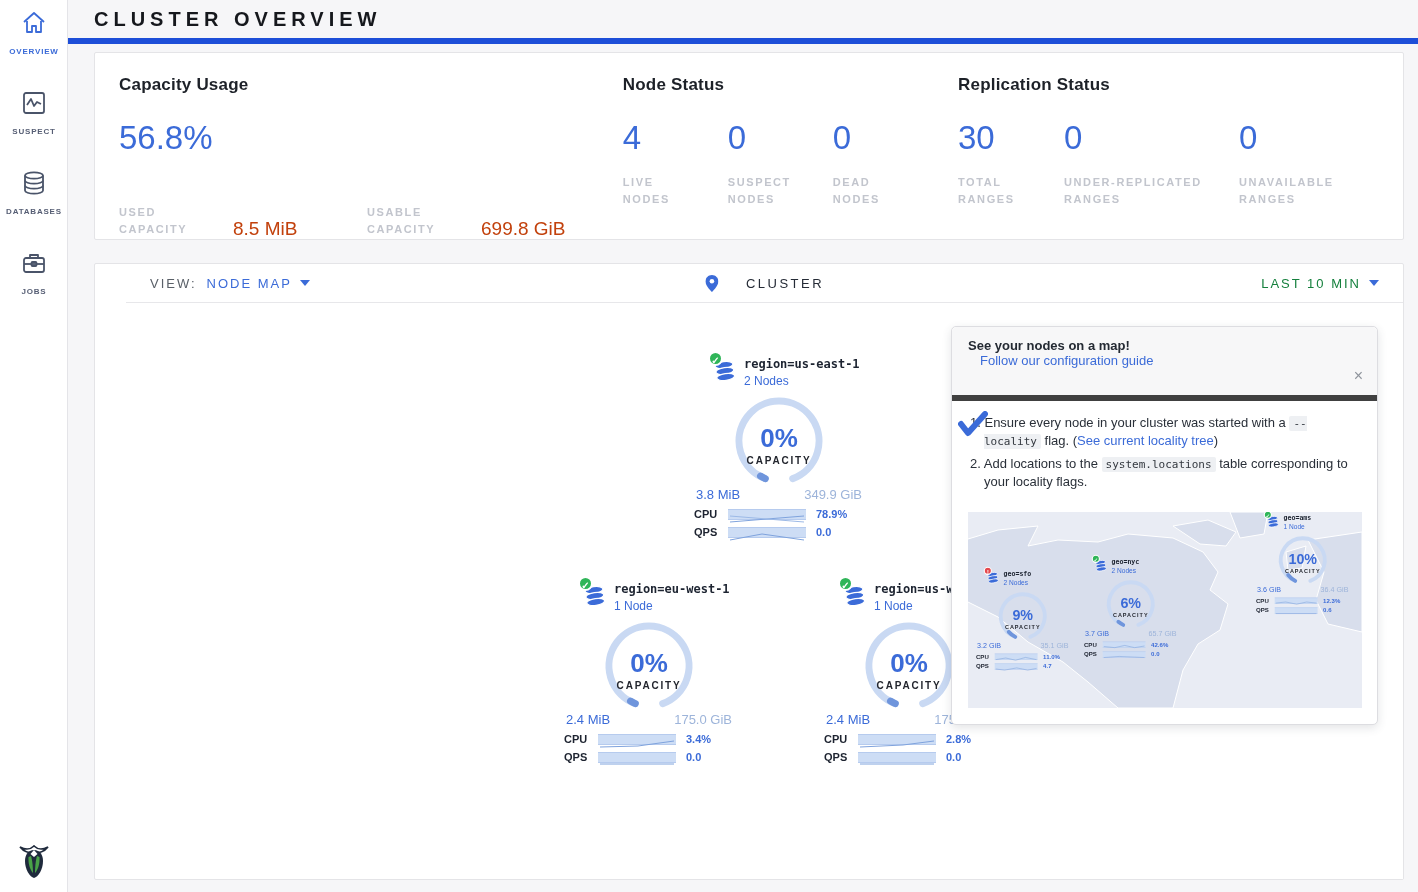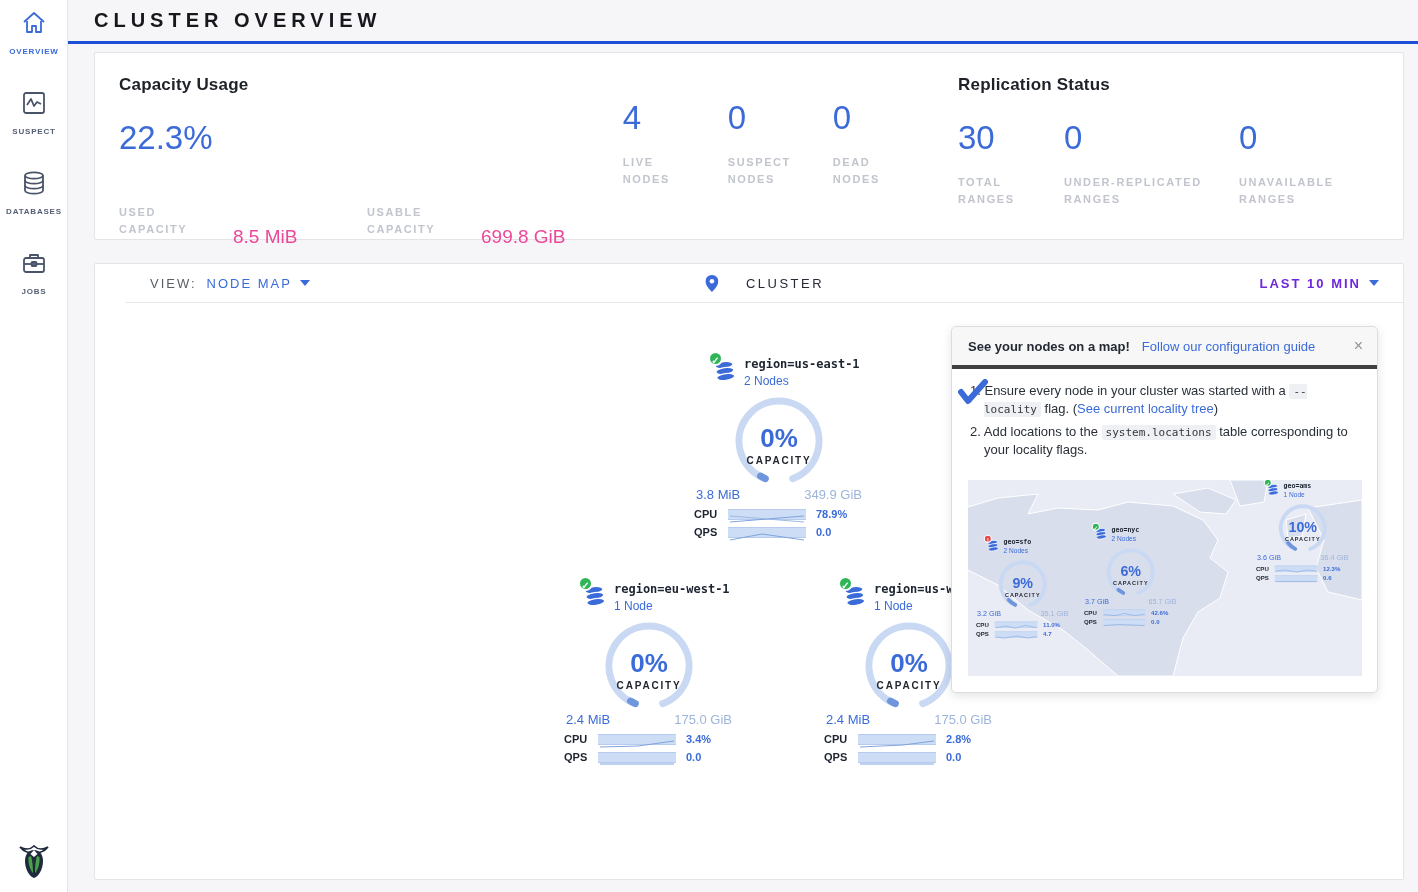--- a/index.html
+++ b/index.html
@@ -11,41 +11,41 @@
              border-right:1px solid #e4e4e8; z-index:50; }
   .side-item { width:68px; padding-top:10px; margin-bottom:24px; display:flex; flex-direction:column;
                align-items:center; cursor:pointer; }
   .side-item svg { width:26px; height:26px; }
   .side-label { margin-top:7px; font-size:8px; font-weight:700; letter-spacing:.8px; color:#565e74; }
   .side-item.active .side-label { color:#3b6bd8; }
   .side-logo { position:absolute; bottom:8px; left:50%; transform:translateX(-50%); }
 
   
   .main { margin-left:68px; }
-  .topbar { height:44px; border-bottom:3px solid #1d4ed8; display:flex; align-items:center; padding-left:26px; }
+  .topbar { height:44px; border-bottom:6px solid #1d4ed8; display:flex; align-items:center; padding-left:26px; }
   .page-title { font-size:20px; font-weight:700; letter-spacing:5px; color:#16181d; }
 
   .content { padding:8px 14px 0 26px; }
   .card { background:#fff; border:1px solid #e4e4e7; border-radius:2px;padding-left:31px; }
 
   
   .summary { height:188px; display:flex; padding:22px 24px 0 24px; margin-bottom:23px; }
   .sec-title { font-size:17px; font-weight:700; color:#1d2128; letter-spacing:.2px; }
   .cap-section { width:526px; }
   .cap-row { display:flex; margin-top:26px; }
   .big-num { font-size:33px; color:#3b6bd8; line-height:1; width:104px; }
   .cap-bar-wrap { position:relative; width:252px; margin-top:-2px; }
   .cap-bar { width:252px; height:22px; background:#e9eaef; position:relative; }
   .cap-bar-dark { position:absolute; right:0; top:0; width:38px; height:22px; background:#d5d7df; }
   .tick { position:absolute; top:26px; width:1px; height:5px; background:#9aa0a8; }
   .tick-label { position:absolute; top:33px; font-size:12px; color:#5f6570; white-space:nowrap; }
   .cap-metrics { display:flex; margin-top:46px; }
   .cap-metric { display:flex; align-items:flex-end; }
   .metric-label { font-size:11px; letter-spacing:1.6px; color:#c2c5cd; font-weight:600; line-height:1.55; text-transform:uppercase; }
-  .metric-value { font-size:19px; color:#ec4899; margin-left:30px; position:relative; top:10px;margin-top:16px; }
+  .metric-value { font-size:19px; color:#c2410c; margin-left:30px; position:relative; top:2px;margin-top:16px; }
   .status-section { width:350px; }
   .rep-section { flex:1; }
   .metric-cols { display:flex; margin-top:26px; }
   .mcol .big-num { width:auto; }
   .mcol .metric-label { display:block; margin-top:20px; }
   .status-section .mcol { width:105px; }
   .status-section .mcol:nth-child(3) { width:107px; }
   .rep-section .mcol:nth-child(1) { width:106px; }
   .rep-section .mcol:nth-child(2) { width:175px; }
   .rep-section .mcol:nth-child(3) { width:140px; }
@@ -55,21 +55,21 @@
   .viewbar { height:39px; border-bottom:1px solid #e7e7ea; display:flex; align-items:center;
              padding:0 24px; position:relative; }
   .viewbar .lbl { font-size:13px; letter-spacing:2px; color:#5a6068; font-weight:500; }
   .viewbar .sel { font-size:13px; letter-spacing:2px; color:#3b6bd8; font-weight:500; margin-left:10px;
                   display:flex; align-items:center; cursor:pointer; }
   .caret { display:inline-block; width:0; height:0; border-left:5px solid transparent;
            border-right:5px solid transparent; border-top:6px solid #3b6bd8; margin-left:8px; }
   .vb-center { position:absolute; left:50%; transform:translateX(-50%); display:flex; align-items:center;gap:20px; }
   .vb-center .crumb { font-size:13px; letter-spacing:2.5px; color:#252b36; font-weight:500; margin-left:8px; }
   .vb-right { margin-left:auto; display:flex; align-items:center; cursor:pointer; }
-  .vb-right .time { font-size:13px; letter-spacing:2px; color:#6d28d9; font-weight:700; }
+  .vb-right .time { font-size:13px; letter-spacing:2px; color:#15803d; font-weight:400; }
 
   .maparea { position:relative; height:576px; background:#fff; }
 
   
   .node-group { position:absolute; width:170px; }
   .ng-head { display:flex; align-items:flex-start; padding-left:18px; position:relative; }
   .ng-badge { position:absolute; left:14px; top:-6px; width:15px; height:15px; border-radius:50%;
               color:#fff; font-size:10px; line-height:15px; text-align:center; font-weight:700;
               border:2px solid #fff; z-index:2; }
   .ng-badge.healthy { background:#2fb558; }
@@ -90,22 +90,22 @@
   .spark { width:78px; height:11px; background:#cdddf5; border-top:1px solid #b6cbee;
            border-bottom:1px solid #b6cbee; margin-right:10px; }
   .ng-row-val { font-size:11px; font-weight:700; color:#3b6bd8; }
 
   .mini-wrap { position:absolute; width:96px; height:110px; }
   .mini-wrap .node-group { transform:scale(.55); transform-origin:top left; position:static; }
 
   
   .popup { position:absolute; top:23px; right:25px; width:427px; background:#fff;
            border:1px solid #dddde1; border-radius:5px; box-shadow:0 3px 10px rgba(60,64,80,.14); z-index:20; }
-  .popup-head { display:flex; align-items:center; padding:11px 14px 11px 16px; background:#f7f7f8;
-                border-bottom:4px solid #404040; border-radius:5px 5px 0 0; }
+  .popup-head { display:flex; padding:11px 14px 11px 16px; background:#f7f7f8;
+                border-bottom:6px solid #404040; border-radius:5px 5px 0 0;flex-direction:column; }
   .popup-title { font-size:13px; font-weight:700; color:#242a33; }
   .popup-link { font-size:13px; color:#3b6bd8; margin-left:12px; text-decoration:none; cursor:pointer; }
   .popup-close { margin-left:auto; font-size:16px; color:#8f949c; cursor:pointer; line-height:1; }
   .popup-body { padding:13px 16px 10px 18px; position:relative; }
   .popup-body ol { list-style:none; }
   .popup-body li { font-size:13px; color:#2a3039; line-height:1.42; margin-bottom:4px; padding-left:14px; text-indent:-14px; }
   .popup-body code { font-family:"DejaVu Sans Mono", monospace; font-size:11px; background:#eef0f3;
                      padding:1px 4px; border-radius:2px; color:#33383f; }
   .popup-body a { color:#3b6bd8; text-decoration:none; cursor:pointer; }
   .big-check { position:absolute; left:6px; top:10px; z-index:3; }
@@ -168,35 +168,36 @@
   <div class="topbar">
     <h1 class="page-title">CLUSTER OVERVIEW</h1>
   </div>
 
   <div class="content">
 
     <section class="card summary">
       <div class="cap-section">
         <h2 class="sec-title">Capacity Usage</h2>
         <div class="cap-row">
-          <div class="big-num">22.3%</div>
+          <div class="big-num">56.8%</div>
         </div>
         <div class="cap-metrics">
           <div class="cap-metric" style="width:248px">
             <span class="metric-label" style="width:84px">USED CAPACITY</span>
             <span class="metric-value">8.5 MiB</span>
           </div>
           <div class="cap-metric">
             <span class="metric-label" style="width:84px">USABLE CAPACITY</span>
             <span class="metric-value">699.8 GiB</span>
           </div>
         </div>
       </div>
 
       <div class="status-section">
+        <h2 class="sec-title">Node Status</h2>
         <div class="metric-cols">
           <div class="mcol">
             <div class="big-num">4</div>
             <span class="metric-label" style="width:70px">LIVE NODES</span>
           </div>
           <div class="mcol">
             <div class="big-num">0</div>
             <span class="metric-label" style="width:80px">SUSPECT NODES</span>
           </div>
           <div class="mcol">

